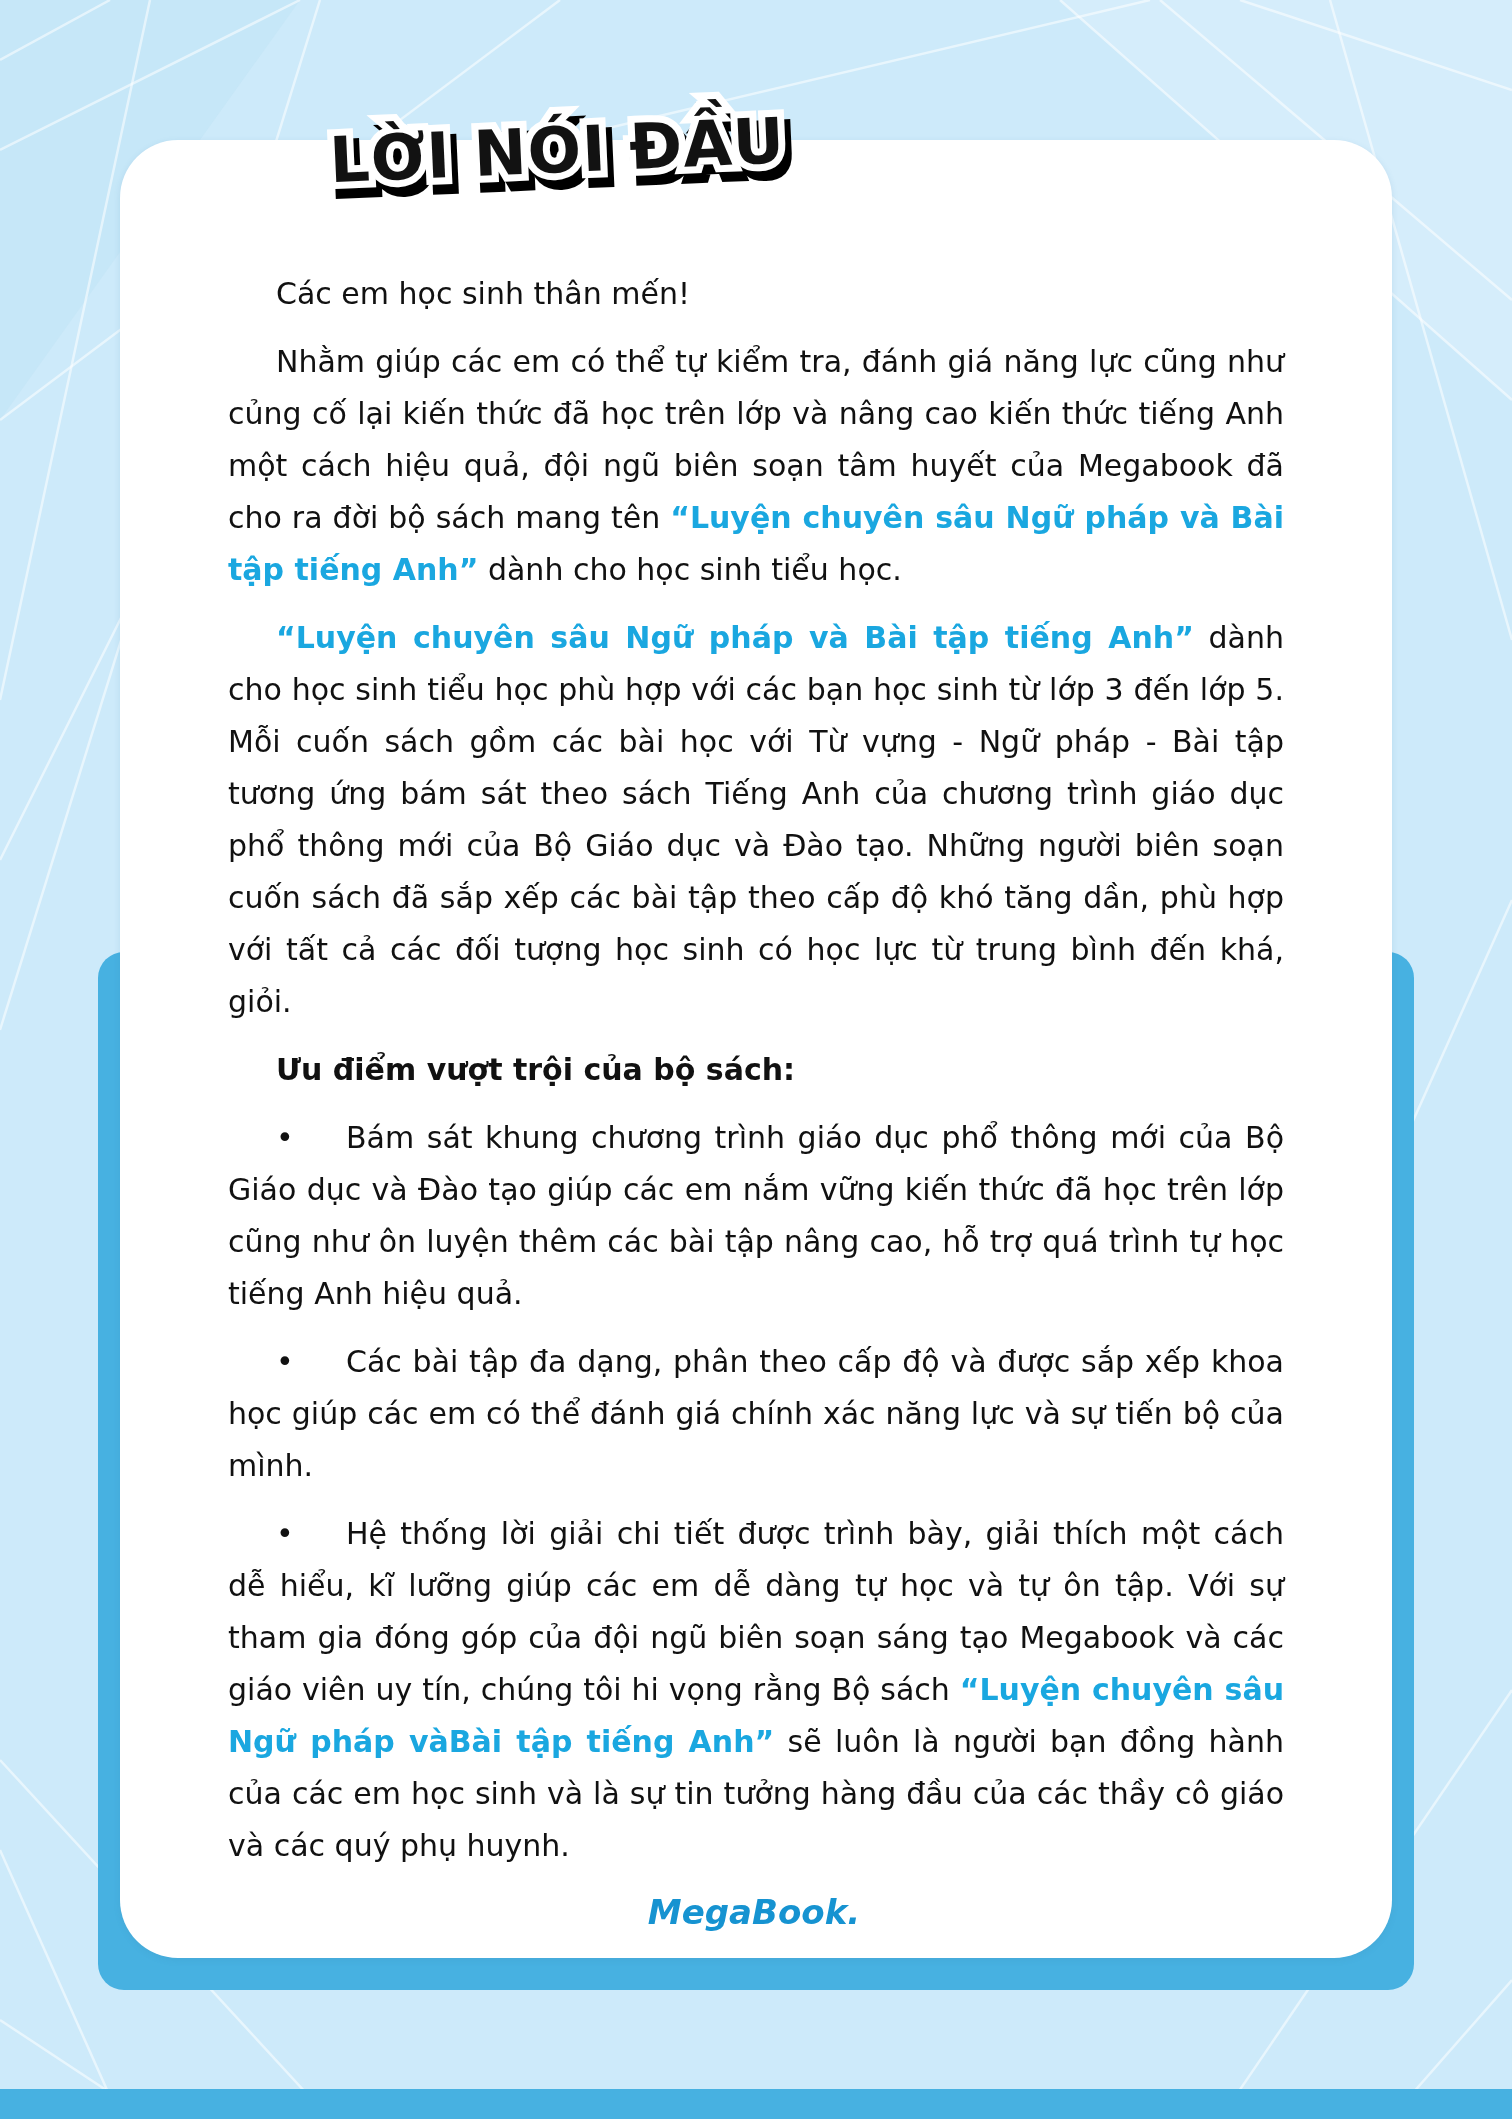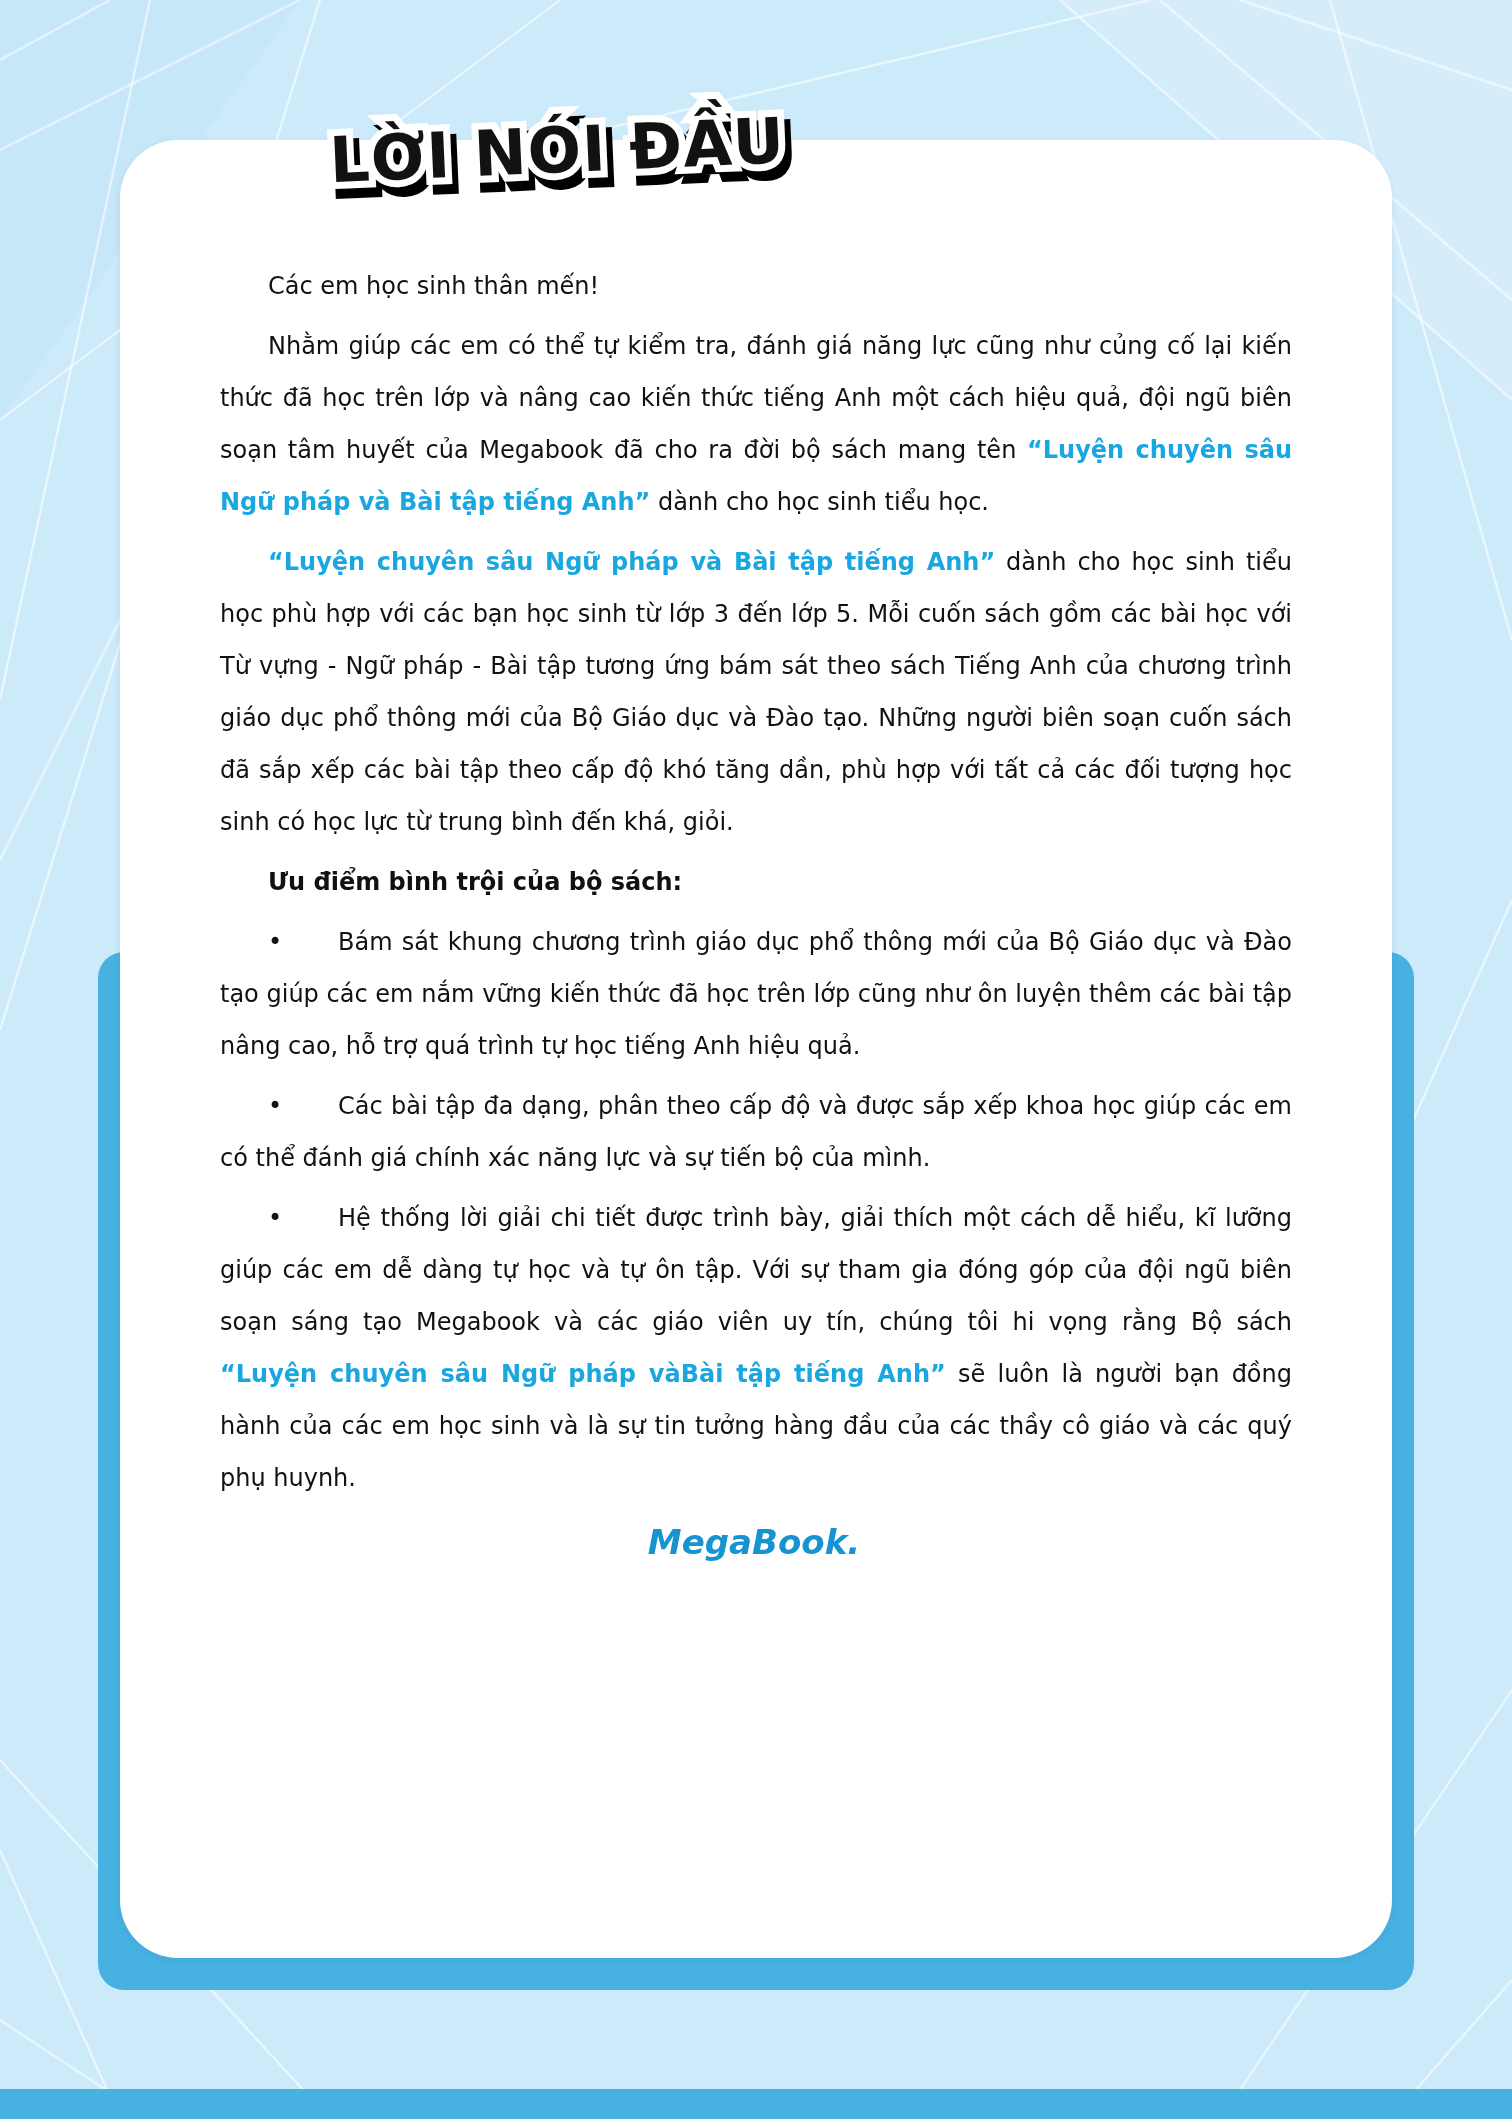--- a/index.html
+++ b/index.html
@@ -33,21 +33,21 @@
     position:absolute;left:330px;top:112px;z-index:3;
     transform:rotate(-2.5deg);
     font-size:63px;font-weight:bold;letter-spacing:1px;
     white-space:nowrap;height:110px;width:560px;
   }
   .title-layer{position:absolute;left:0;top:0;}
   .t-shadow{color:#000;-webkit-text-stroke:14px #000;transform:translate(6px,10px);}
   .t-outline{color:#fff;-webkit-text-stroke:14px #fff;}
   .t-fill{color:#121212;}
   .para{
-    font-size:24px;line-height:52px;margin:8px;
+    font-size:30px;line-height:52px;margin:16px;
     color:var(--body-text,#111111);
     text-align:justify;
   }
   .indent{text-indent:48px;}
   .bullet{display:inline-block;width:70px;text-indent:0;}
   .seg-highlight{color:var(--highlight-text,#1aa7e0);font-weight:bold;}
   .seg-bold{font-weight:bold;}
   .signature{
     margin:14px 4px 0 0;font-size:34px;line-height:48px;
     font-weight:bold;font-style:italic;text-align:center;
@@ -81,21 +81,21 @@
     <path d="M1512 1980 L1390 2119"></path>
   </svg>
 
   <div class="accent-bar"></div>
   <div class="bottom-band"></div>
 
   <div class="card">
     <p class="para indent"><span>Các em học sinh thân mến!</span></p>
     <p class="para indent"><span>Nhằm giúp các em có thể tự kiểm tra, đánh giá năng lực cũng như củng cố lại kiến thức đã học trên lớp và nâng cao kiến thức tiếng Anh một cách hiệu quả, đội ngũ biên soạn tâm huyết của Megabook đã cho ra đời bộ sách mang tên </span><span class="seg-highlight">“Luyện chuyên sâu Ngữ pháp và Bài tập tiếng Anh”</span><span> dành cho học sinh tiểu học.</span></p>
     <p class="para indent"><span class="seg-highlight">“Luyện chuyên sâu Ngữ pháp và Bài tập tiếng Anh”</span><span> dành cho học sinh tiểu học phù hợp với các bạn học sinh từ lớp 3 đến lớp 5. Mỗi cuốn sách gồm các bài học với Từ vựng - Ngữ pháp - Bài tập tương ứng bám sát theo sách Tiếng Anh của chương trình giáo dục phổ thông mới của Bộ Giáo dục và Đào tạo. Những người biên soạn cuốn sách đã sắp xếp các bài tập theo cấp độ khó tăng dần, phù hợp với tất cả các đối tượng học sinh có học lực từ trung bình đến khá, giỏi.</span></p>
-    <p class="para indent"><span class="seg-bold">Ưu điểm bình trội của bộ sách:</span></p>
+    <p class="para indent"><span class="seg-bold">Ưu điểm vượt trội của bộ sách:</span></p>
     <p class="para indent"><span class="bullet">•</span><span><span>Bám sát khung chương trình giáo dục phổ thông mới của Bộ Giáo dục và Đào tạo giúp các em nắm vững kiến thức đã học trên lớp cũng như ôn luyện thêm các bài tập nâng cao, hỗ trợ quá trình tự học tiếng Anh hiệu quả.</span></span></p>
     <p class="para indent"><span class="bullet">•</span><span><span>Các bài tập đa dạng, phân theo cấp độ và được sắp xếp khoa học giúp các em có thể đánh giá chính xác năng lực và sự tiến bộ của mình.</span></span></p>
     <p class="para indent"><span class="bullet">•</span><span><span>Hệ thống lời giải chi tiết được trình bày, giải thích một cách dễ hiểu, kĩ lưỡng giúp các em dễ dàng tự học và tự ôn tập. Với sự tham gia đóng góp của đội ngũ biên soạn sáng tạo Megabook và các giáo viên uy tín, chúng tôi hi vọng rằng Bộ sách </span><span class="seg-highlight">“Luyện chuyên sâu Ngữ pháp vàBài tập tiếng Anh”</span><span> sẽ luôn là người bạn đồng hành của các em học sinh và là sự tin tưởng hàng đầu của các thầy cô giáo và các quý phụ huynh.</span></span></p>
     <p class="signature">MegaBook.</p>
   </div>
 
   <div class="title-wrap">
     <span class="title-layer t-shadow">LỜI NÓI ĐẦU</span>
     <span class="title-layer t-outline">LỜI NÓI ĐẦU</span>
     <span class="title-layer t-fill">LỜI NÓI ĐẦU</span>

